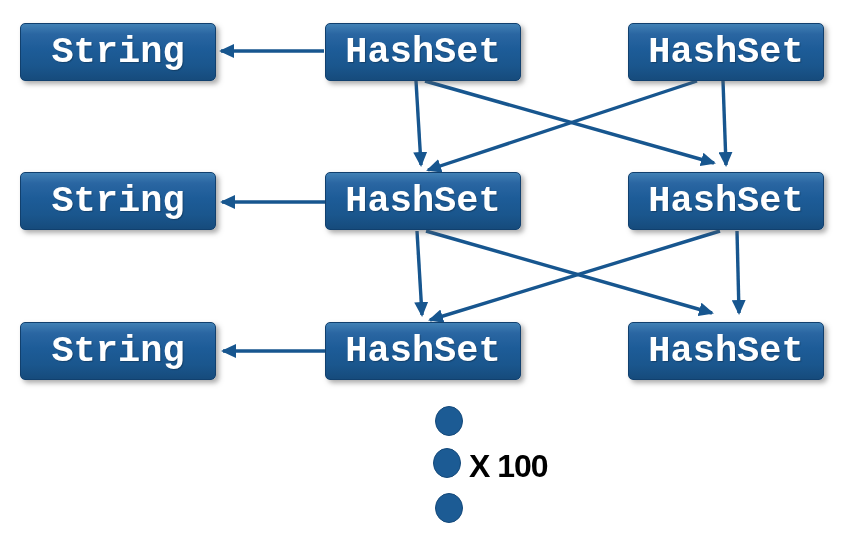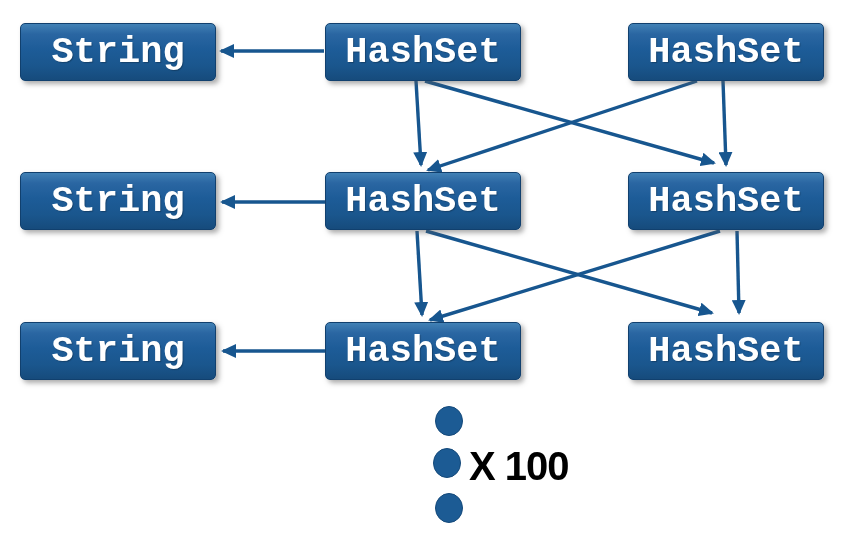--- a/index.html
+++ b/index.html
@@ -47,21 +47,21 @@
   .col-middle { left: 325px; }
   .col-right  { left: 628px; }
   .multiplier-label {
     position: absolute;
     left: 469px;
     top: 444px;
     height: 44px;
     line-height: 44px;
     font-family: "Liberation Sans", sans-serif;
     font-weight: bold;
-    font-size: 40px;
+    font-size: 32px;
     letter-spacing: -1px;
     color: #000000;
     white-space: nowrap;
   }
 </style>
 </head>
 <body>
 
 <div class="canvas">
 

